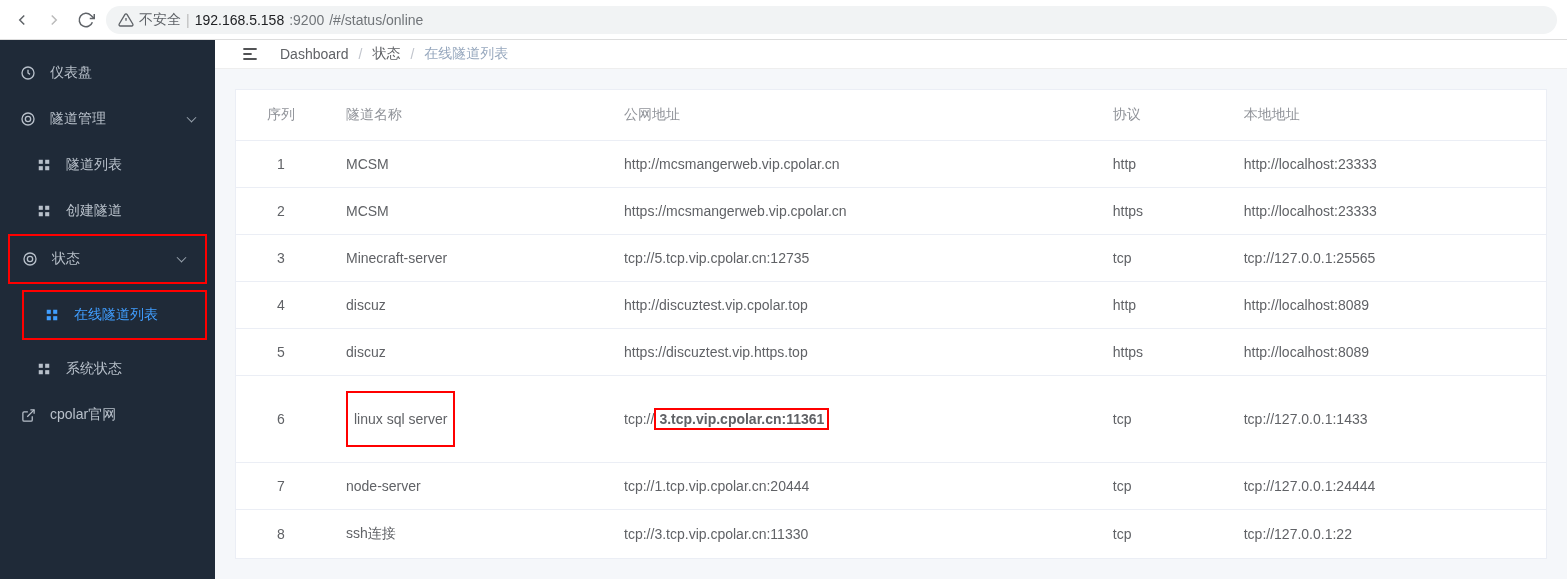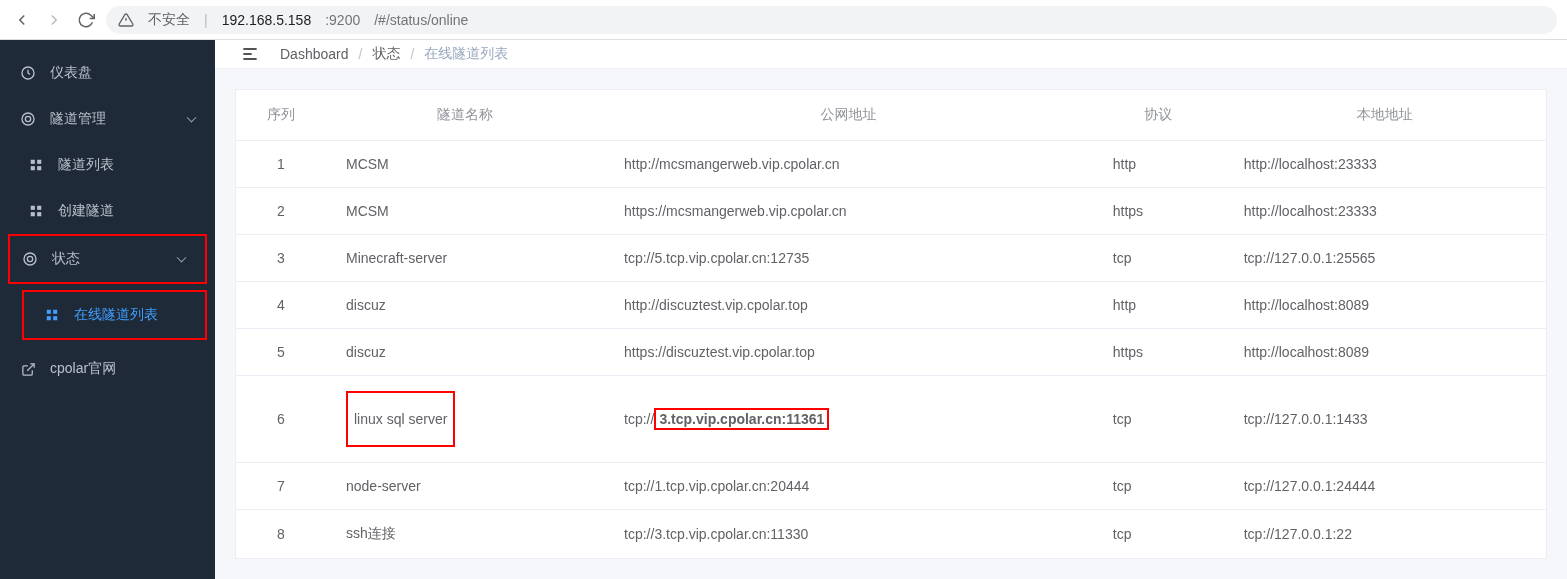--- a/index.html
+++ b/index.html
@@ -1,51 +1,51 @@
 <!DOCTYPE html>
 <html><head>
   <meta charset="utf-8">
   <style>
     * { margin: 0; padding: 0; box-sizing: border-box; }
     body { font-family: -apple-system, BlinkMacSystemFont, "Segoe UI", Arial, sans-serif; font-size: 14px; background: #f5f5f5; color: #333; }
     
     
     .browser-bar { height: 40px; background: #fff; border-bottom: 1px solid #ddd; display: flex; align-items: center; padding: 0 10px; gap: 8px; }
     .browser-nav-btn { width: 24px; height: 24px; display: flex; align-items: center; justify-content: center; color: #5f6368; cursor: pointer; }
-    .browser-url-bar { flex: 1; height: 28px; background: #f1f3f4; border-radius: 14px; display: flex; align-items: center; padding: 0 12px; gap: 14px; color: #5f6368; font-size: 14px; }
+    .browser-url-bar { flex: 1; height: 28px; background: #f1f3f4; border-radius: 14px; display: flex; align-items: center; padding: 0 12px; gap: 5px; color: #5f6368; font-size: 14px; }
     .url-text { color: #202124; text-align: center; }
     .url-path { color: #717579; }
     
     
     .layout { display: flex; height: calc(100vh - 40px); min-height: 539px; }
     
     
     .sidebar { width: 215px; background: #1f2a38; color: #9aa4af; display: flex; flex-direction: column; padding-top: 10px; }
     .sidebar-item { display: flex; align-items: center; padding: 14px 20px; cursor: pointer; color: #b8c0ca; font-size: 14px; gap: 14px; position: relative; }
-    .sidebar-sub { padding-left: 28px; }
+    .sidebar-sub { padding-left: 36px; }
     .sidebar-item.active { color: #409eff; }
     .sidebar-item.expandable::after { content: ''; position: absolute; right: 20px; top: 50%; width: 6px; height: 6px; border-left: 1px solid #9aa4af; border-bottom: 1px solid #9aa4af; transform: translateY(-70%) rotate(-45deg); }
     .sidebar-icon { width: 16px; height: 16px; display: inline-flex; align-items: center; justify-content: center; }
     
     
     .red-box { border: 2px solid #ff0000; }
     .status-item-wrap { margin: 0 8px 6px 8px; }
     .online-item-wrap { margin: 0 8px 6px 22px; }
     
     
     .main { flex: 1; display: flex; flex-direction: column; background: #f5f7fa; }
     .topbar { height: 58px; background: #fff; display: flex; align-items: center; padding: 0 25px; gap: 20px; border-bottom: 1px solid #eee; }
     .breadcrumb { display: flex; align-items: center; gap: 10px; color: #606266; font-size: 14px; justify-content: space-between; }
     .breadcrumb .sep { color: #c0c4cc; }
     .breadcrumb .current { color: #97a8be; }
     
     .content { padding: 20px; }
     .table-wrap { background: #fff; border: 1px solid #ebeef5; }
     table { width: 100%; border-collapse: collapse; }
-    th { text-align: center; padding: 16px 20px; font-weight: 500; color: #909399; background: #fff; border-bottom: 1px solid #ebeef5; font-size: 14px; }
+    th { text-align: left; padding: 16px 20px; font-weight: 500; color: #909399; background: #fff; border-bottom: 1px solid #ebeef5; font-size: 14px; }
     td { padding: 15px 20px; color: #606266; border-bottom: 1px solid #ebeef5; font-size: 14px; }
     tr:last-child td { border-bottom: none; }
     th:first-child, td:first-child { width: 90px; text-align: center; }
     
     .cell-highlight { border: 2px solid #ff0000; padding: 18px 6px; display: inline-block; }
     .cell-highlight-partial { display: inline-flex; align-items: center; }
     .cell-highlight-partial .boxed { border: 2px solid #ff0000; padding: 1px 3px; font-weight: bold; }
     
     svg { display: block; }
   </style>
@@ -151,20 +151,31 @@
               <rect x="3" y="3" width="7" height="7"></rect>
               <rect x="14" y="3" width="7" height="7"></rect>
               <rect x="3" y="14" width="7" height="7"></rect>
               <rect x="14" y="14" width="7" height="7"></rect>
             </svg>
         </span>
         <span>在线隧道列表</span>
       </div>
     </div>
 
+    <div class="sidebar-item sidebar-sub">
+      <span class="sidebar-icon">
+        <svg width="14" height="14" viewBox="0 0 24 24" fill="currentColor">
+            <rect x="3" y="3" width="7" height="7"></rect>
+            <rect x="14" y="3" width="7" height="7"></rect>
+            <rect x="3" y="14" width="7" height="7"></rect>
+            <rect x="14" y="14" width="7" height="7"></rect>
+          </svg>
+      </span>
+      <span>系统状态</span>
+    </div>
 
     <div class="sidebar-item">
       <span class="sidebar-icon">
         <svg width="15" height="15" viewBox="0 0 24 24" fill="none" stroke="currentColor" stroke-width="2">
             <path d="M18 13v6a2 2 0 01-2 2H5a2 2 0 01-2-2V8a2 2 0 012-2h6"></path>
             <polyline points="15 3 21 3 21 9"></polyline>
             <line x1="10" y1="14" x2="21" y2="3"></line>
           </svg>
       </span>
       <span>cpolar官网</span>
@@ -226,21 +237,21 @@
               <tr>
                 <td>4</td>
                 <td>discuz</td>
                 <td>http://discuztest.vip.cpolar.top</td>
                 <td>http</td>
                 <td>http://localhost:8089</td>
               </tr>
               <tr>
                 <td>5</td>
                 <td>discuz</td>
-                <td>https://discuztest.vip.cpolar.top</td>
+                <td>https://discuztest.vip.https.top</td>
                 <td>https</td>
                 <td>http://localhost:8089</td>
               </tr>
               <tr>
                 <td>6</td>
                 <td><span class="cell-highlight">linux sql server</span></td>
                 <td><span class="cell-highlight-partial">
                     <span>tcp://</span>
                     <span class="boxed">3.tcp.vip.cpolar.cn:11361</span>
                   </span></td>

